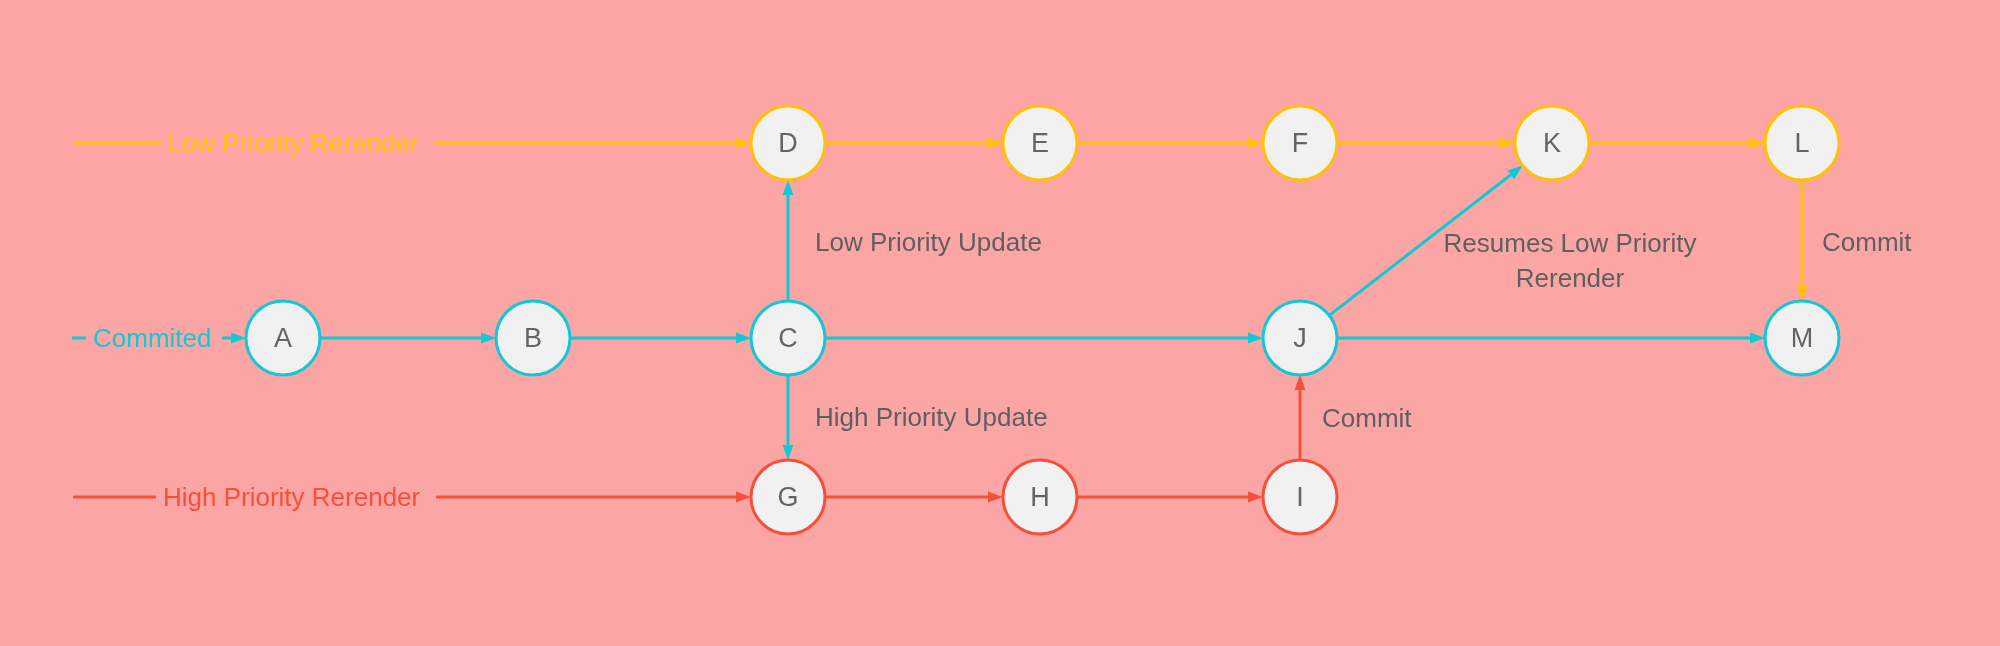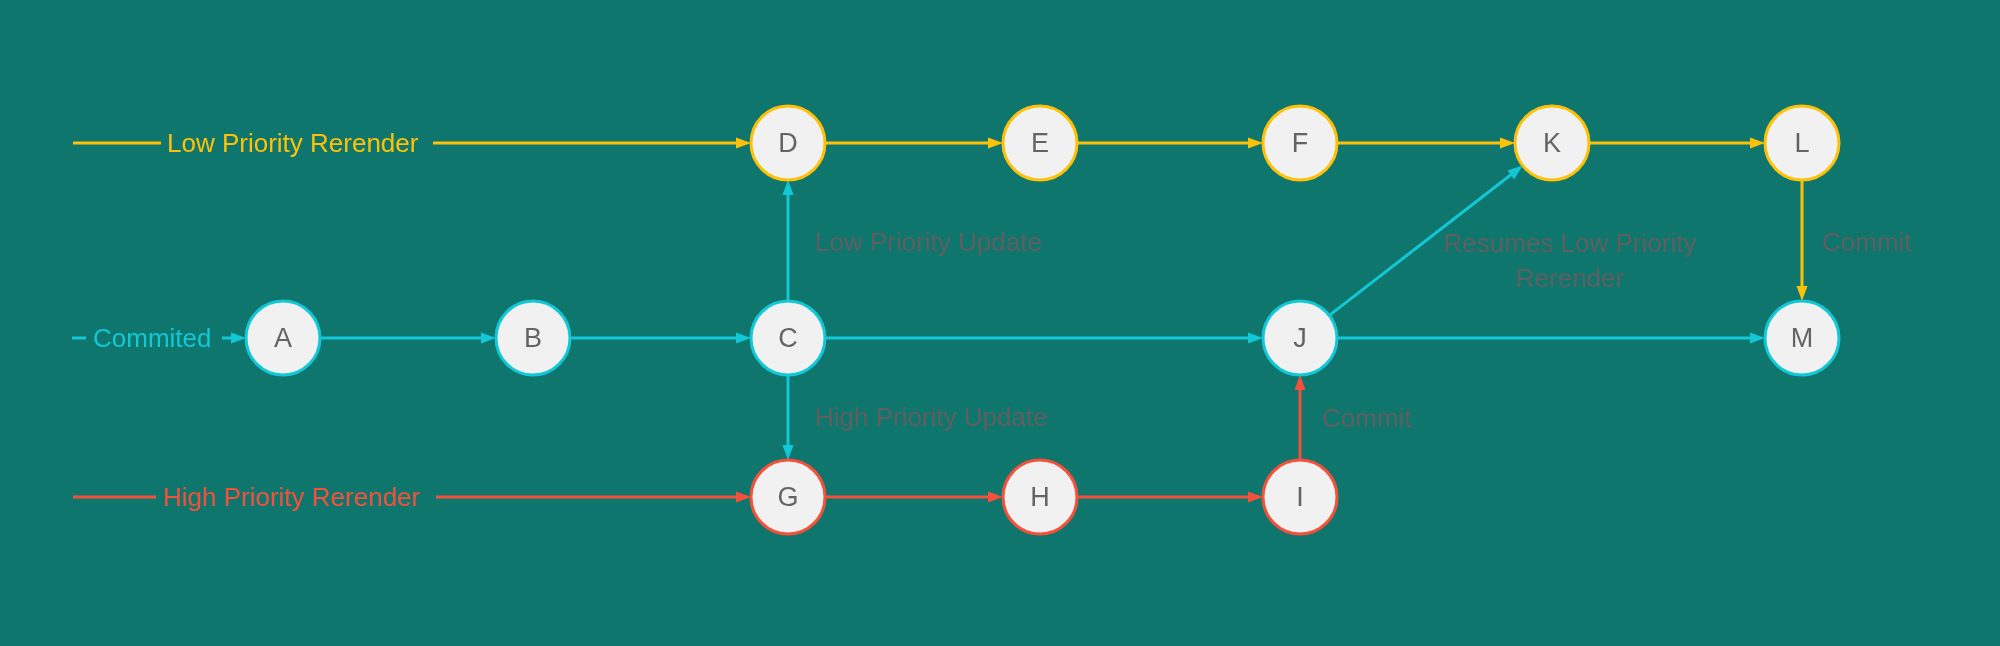--- a/index.html
+++ b/index.html
@@ -4,21 +4,21 @@
 <style>
   html, body {
     margin: 0;
     padding: 0;
     background: #f1f1f2;
   }
   .diagram-canvas {
     position: relative;
     width: 2000px;
     height: 646px;
-    background: #0f766e;
+    background: #fca5a5;
     overflow: hidden;
   }
   .diagram-canvas svg {
     display: block;
     width: 100%;
     height: 100%;
   }
   .diagram-canvas svg text {
     font-family: "Liberation Sans", sans-serif;
   }

